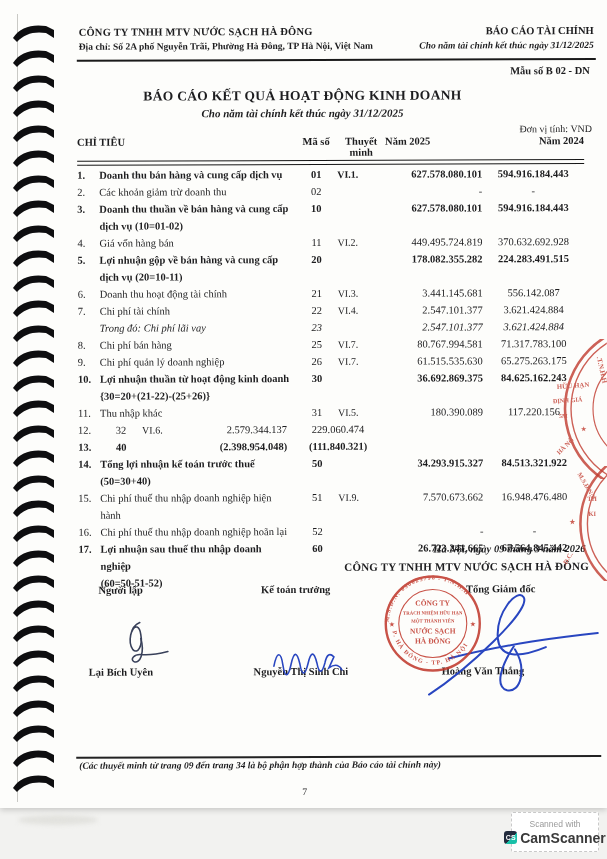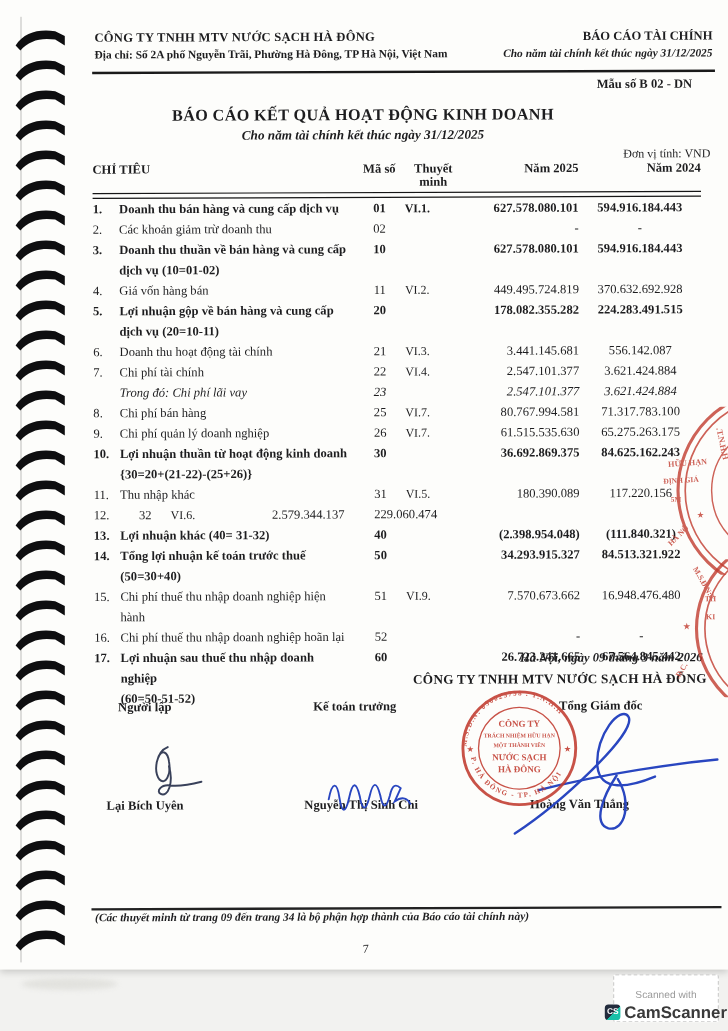--- a/index.html
+++ b/index.html
@@ -24,32 +24,32 @@
   #spiral{position:absolute;left:10px;top:0;width:60px;height:808px;}
   .coil{position:absolute;left:2px;}
   .edge-line{position:absolute;left:17px;top:14px;width:1px;height:788px;background:#c9c9c5;}
 
   
   .hdr-company{left:80px;top:26px;font-size:10.5px;letter-spacing:.2px;}
   .hdr-addr{left:80px;top:41px;font-size:9.5px;}
   .hdr-fin{right:12px;top:26px;font-size:10.5px;}
   .hdr-period{right:12px;top:41px;font-size:9.5px;}
   .rule-top{position:absolute;left:78px;top:59px;width:519px;height:2px;background:#1a1a1a;}
-  .form-no{right:29px;top:66px;font-size:10.5px;}
+  .form-no{right:16px;top:66px;font-size:10.5px;}
   .doc-title{left:0;top:88px;width:607px;font-size:13.5px;letter-spacing:.3px;}
   .doc-sub{left:0;top:107px;width:607px;font-size:11px;}
   .unit{right:14px;top:124px;font-size:10px;}
 
   
   .thead{position:absolute;left:78px;top:136px;width:507px;font-size:10.5px;font-weight:bold;}
   .th{position:absolute;top:0;}
   .th-item{left:0;width:218px;text-align:left;}
   .th-code{left:218px;width:42px;text-align:center;}
   .th-note{left:260px;width:48px;text-align:center;white-space:normal;line-height:11px;}
-  .th-y25{left:308px;width:97px;text-align:right;}
+  .th-y25{left:308px;width:97px;}
   .th-y24{left:405px;width:102px;text-align:right;}
   .dblrule{position:absolute;left:78px;top:160px;width:507px;height:2.5px;
     border-top:1.8px solid #161616;border-bottom:1.6px solid #161616;}
   #rows{position:absolute;left:78px;top:166px;width:507px;font-size:10.5px;}
   .trow{display:flex;align-items:flex-start;line-height:17px;}
   .trow .c{flex:none;}
   .c.no{width:22px;}
   .c.label{width:196px;white-space:pre-line;padding-right:4px;box-sizing:border-box;}
   .c.code{width:42px;text-align:center;}
   .c.note{width:48px;text-align:left;font-size:10px;}
@@ -68,21 +68,21 @@
 
   
   .rule-foot{position:absolute;left:75px;top:756px;width:525px;height:1.5px;background:#222;}
   .footnote{left:78px;top:760px;font-size:9.5px;}
   .pageno{left:0;top:786px;width:607px;font-size:10px;}
 
   
   .badge{
     position:absolute;left:511px;top:812px;width:86px;height:38px;
     background:#fff;border:1px dashed #c9c9c9;border-radius:2px;
-    display:flex;flex-direction:column;align-items:center;justify-content:flex-end;gap:1px;
+    display:flex;flex-direction:column;align-items:center;justify-content:center;gap:1px;
     font-family:"Liberation Sans","DejaVu Sans",sans-serif;
   }
   .badge .sw{font-size:8.5px;color:#9a9a9a;}
   .badge .row2{display:flex;align-items:center;gap:3px;}
   .cs-logo{
     width:13px;height:13px;border-radius:3px;
     background:linear-gradient(135deg,#232c3d 55%,#19c0a8 55%);
     color:#fff;font-size:7px;font-weight:bold;
     display:flex;align-items:center;justify-content:center;
   }
@@ -314,21 +314,20 @@
         </div>
         <div class="trow">
           <div class="c no">12.</div>
           <div class="c code">32</div>
           <div class="c note">VI.6.</div>
           <div class="c num y2025">2.579.344.137</div>
           <div class="c num y2024">229.060.474</div>
         </div>
         <div class="trow b">
           <div class="c no">13.</div>
-          <div class="c label">Lợi nhuận khác (40= 31-32)</div>
           <div class="c code">40</div>
           <div class="c note"></div>
           <div class="c num y2025">(2.398.954.048)</div>
           <div class="c num y2024">(111.840.321)</div>
         </div>
         <div class="trow b">
           <div class="c no">14.</div>
           <div class="c label">Tổng lợi nhuận kế toán trước thuế
 (50=30+40)</div>
           <div class="c code">50</div>

